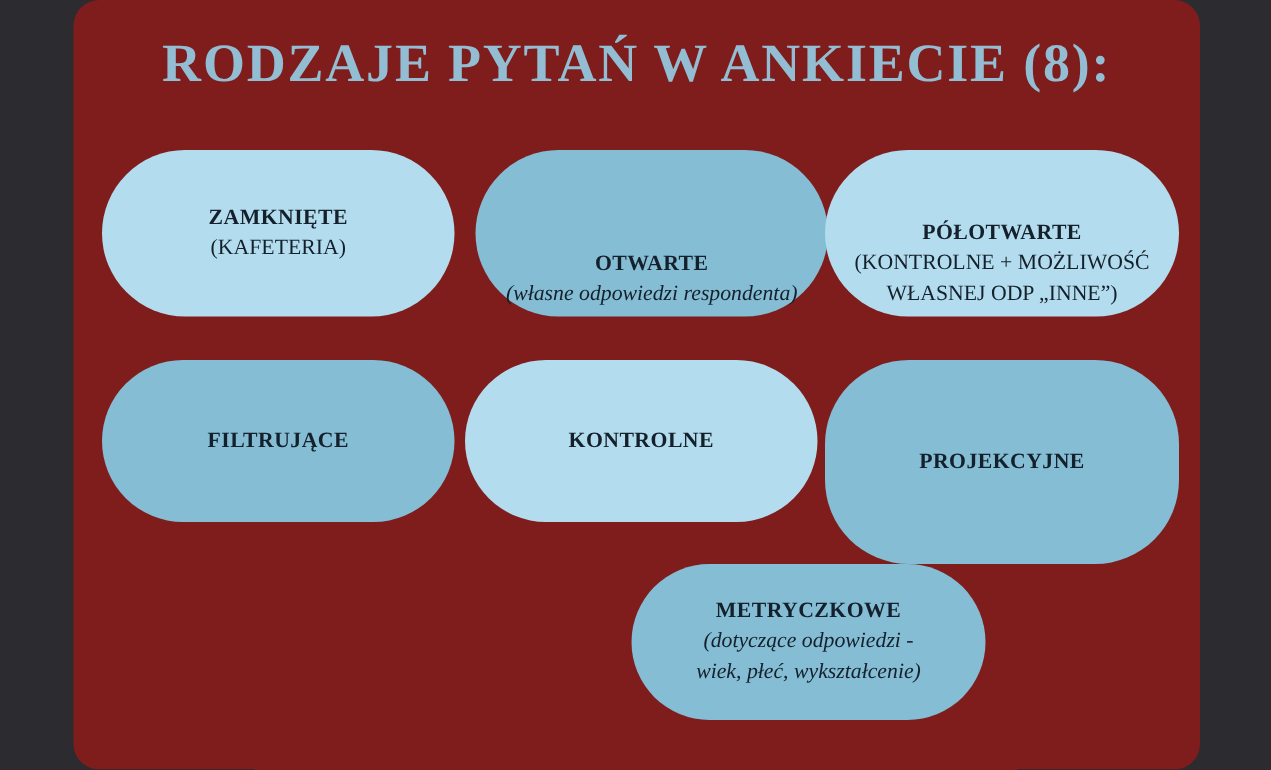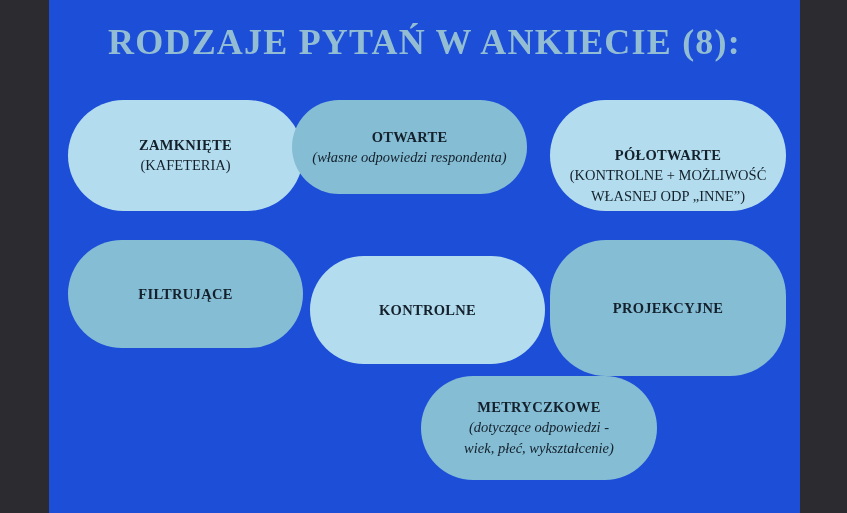--- a/index.html
+++ b/index.html
@@ -23,21 +23,22 @@
   }
   #bar-left  { left: 0;   width: 49px; }
   #bar-right { left: 800px; width: 47px; }
 
   #slide {
     position: absolute;
     left: 49px;
     top: 0;
     width: 751px;
     height: 513px;
-    background: #1d4ed8;
+    background: #7f1d1d;
+    border-radius: 17px;
   }
 
   #slide-title {
     position: absolute;
     left: 0;
     top: 16px;
     width: 751px;
     text-align: center;
     color: #92bdd2;
     font-family: "Liberation Serif", "DejaVu Serif", serif;
@@ -76,25 +77,25 @@
     font-size: 14.5px;
     line-height: 21px;
     font-weight: normal;
   }
   .pill-sub.italic { font-style: italic; }
   .pill-sub.upright { font-style: normal; }
   .pill-title.only { line-height: 20px; }
 
   
   #pill-zamkniete  { left: 19px;  top: 100px; width: 235px; height: 111px; }
-  #pill-otwarte    { left: 243px; top: 100px; width: 235px; height: 94px; }
+  #pill-otwarte    { left: 268px; top: 100px; width: 235px; height: 111px; justify-content: flex-end; }
   #pill-polotwarte { left: 501px; top: 100px; width: 236px; height: 111px; justify-content: flex-end; }
   
   #pill-filtrujace  { left: 19px;  top: 240px; width: 235px; height: 108px; }
-  #pill-kontrolne   { left: 261px; top: 256px; width: 235px; height: 108px; }
+  #pill-kontrolne   { left: 261px; top: 240px; width: 235px; height: 108px; }
   #pill-projekcyjne { left: 501px; top: 240px; width: 236px; height: 136px; }
   
   #pill-szeregowanie { left: 114px; top: 376px; width: 233px; height: 104px; }
   #pill-metryczkowe  { left: 372px; top: 376px; width: 236px; height: 104px; }
 </style>
 </head>
 <body>
 
 <div id="canvas">
 

